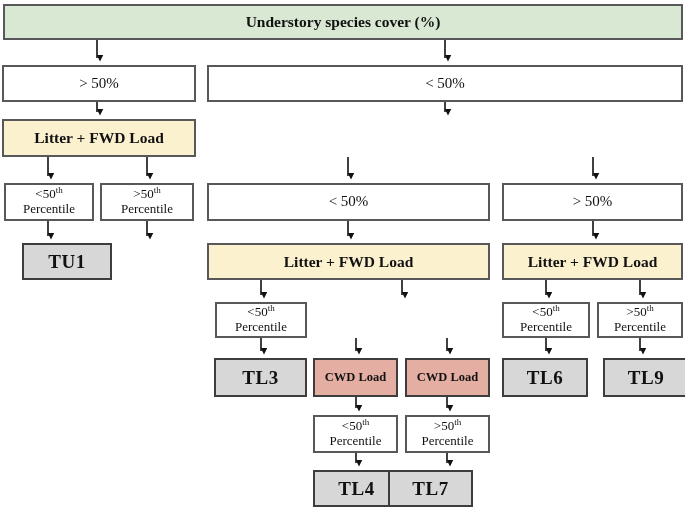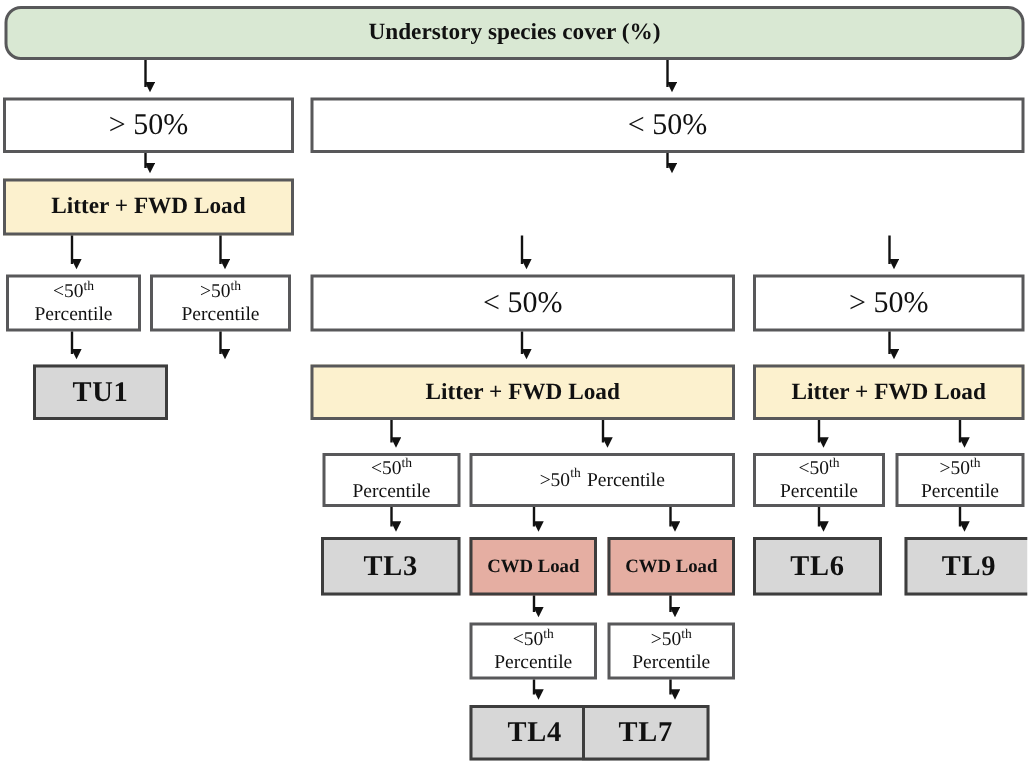--- a/index.html
+++ b/index.html
@@ -16,27 +16,27 @@
     box-sizing: border-box;
     border: 2px solid var(--border);
     background: var(--white);
     display: flex;
     align-items: center;
     justify-content: center;
     text-align: center;
     color: #111;
   }
   .box .t { line-height: 1.15; }
-  .green  { background: var(--green); border-radius: 11px; }
+  .green  { background: var(--green); }
   .yellow { background: var(--yellow); }
   .blue   { background: var(--blue); }
   .pink   { background: var(--pink); border-color: var(--border_dark); }
   .gray   { background: var(--gray); border-color: var(--border_dark); }
   .bold   { font-weight: bold; font-size: 15.5px; }
-  .cond   { font-size: 20px; text-align: center; }
+  .cond   { font-size: 15px; text-align: center; }
   .code   { font-weight: bold; font-size: 19px; letter-spacing: 0.5px; }
   .cwd    { font-weight: bold; font-size: 12.5px; }
   .pct    { font-size: 13px; }
   .pct sup { font-size: 9px; line-height: 0; margin-top: 24px; }
   .pct-stack .word { display: block; }
   .pct-inline .word { margin-left: 0.32em; display: inline; }
   #arrows { position: absolute; left: 0; top: 0; width: 685px; height: 509px; pointer-events: none; }
   #arrows line { stroke: var(--arrow); stroke-width: 1.6; }
   #arrows .arrowhead { fill: var(--arrow); }
 </style>
@@ -78,23 +78,20 @@
   </div>
   <div class="box yellow" style="left:207px;top:243px;width:283px;height:37px">
     <span class="t bold">Litter + FWD Load</span>
   </div>
   <div class="box yellow" style="left:502px;top:243px;width:181px;height:37px">
     <span class="t bold">Litter + FWD Load</span>
   </div>
 
   <div class="box" style="left:215px;top:302px;width:92px;height:36px">
     <span class="t pct pct-stack"><span>&lt;50</span><sup>th</sup><span class="word">Percentile</span></span>
-  </div>
-  <div class="box" style="left:313px;top:302px;width:177px;height:36px">
-    <span class="t pct pct-inline"><span>&gt;50</span><sup>th</sup><span class="word">Percentile</span></span>
   </div>
   <div class="box" style="left:502px;top:302px;width:88px;height:36px">
     <span class="t pct pct-stack"><span>&lt;50</span><sup>th</sup><span class="word">Percentile</span></span>
   </div>
   <div class="box" style="left:597px;top:302px;width:86px;height:36px">
     <span class="t pct pct-stack"><span>&gt;50</span><sup>th</sup><span class="word">Percentile</span></span>
   </div>
 
   <div class="box gray" style="left:214px;top:358px;width:93px;height:39px">
     <span class="t code">TL3</span>

